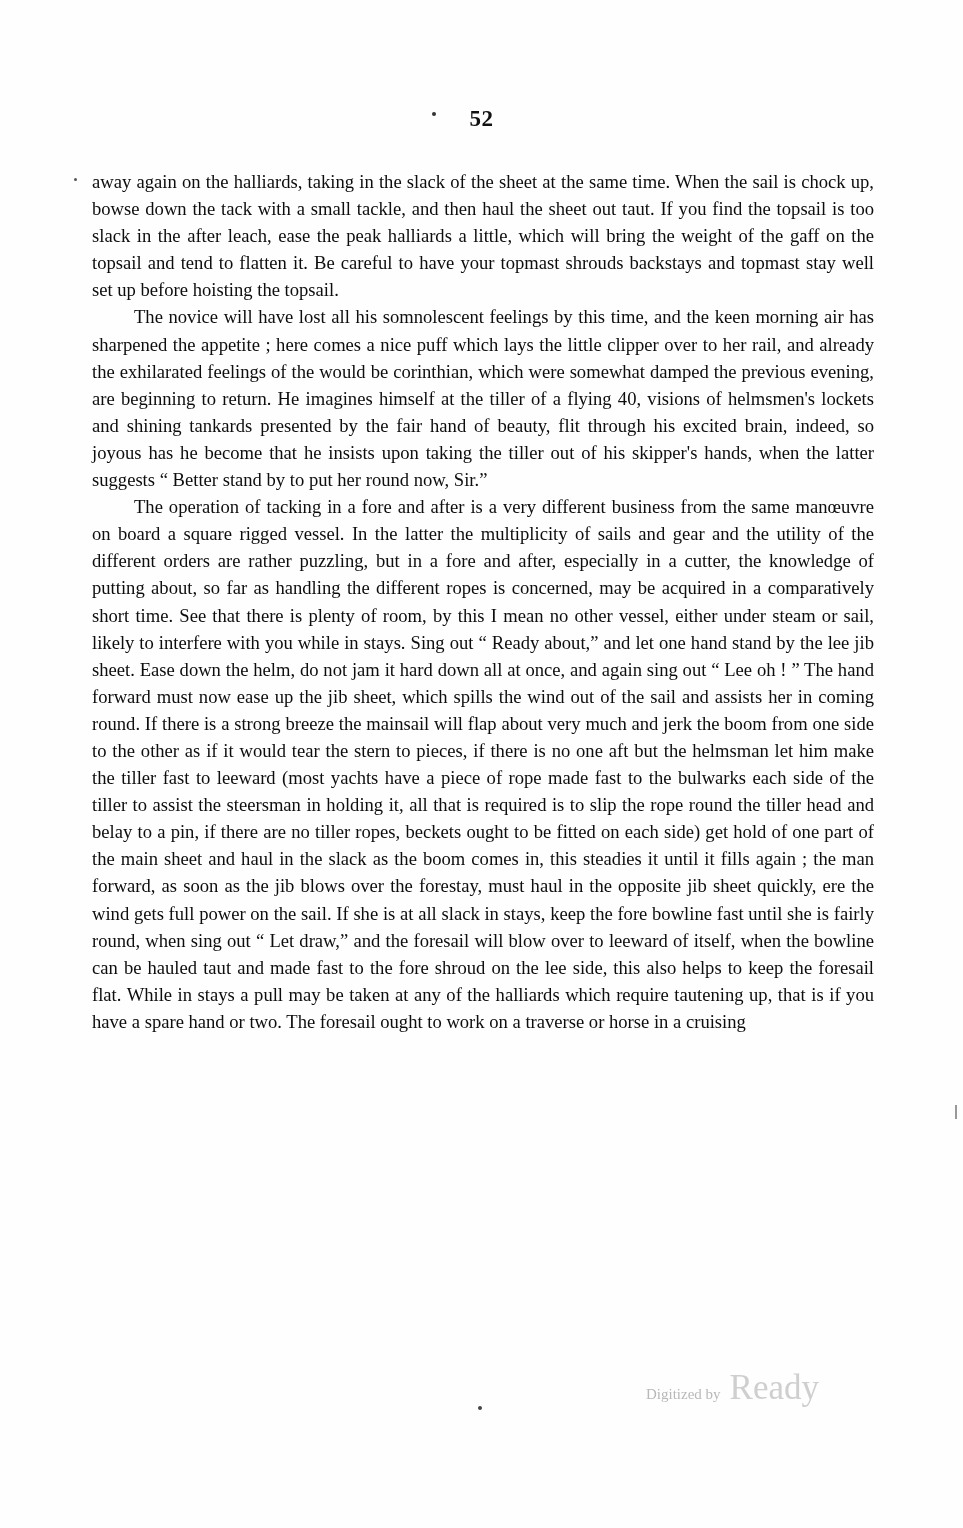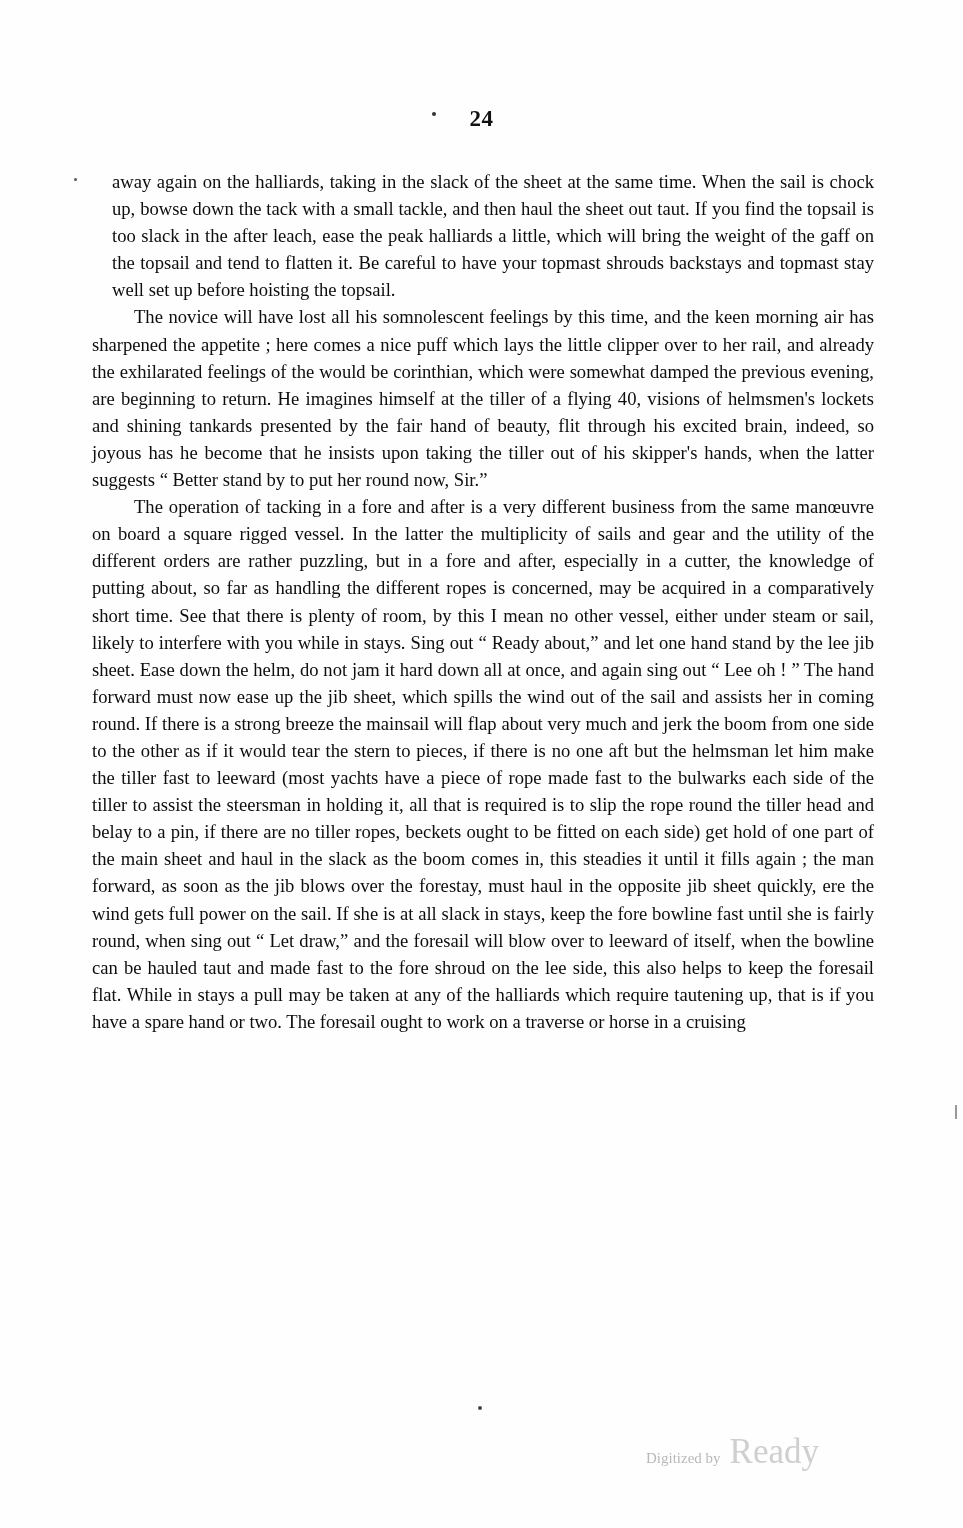--- a/index.html
+++ b/index.html
@@ -53,21 +53,20 @@
     text-justify: inter-word;
     font-family: "Liberation Serif", serif;
     color: #0d0d0d;
   }
   .body-text p {
     margin: 0;
     text-indent: 42px;
   }
   .body-text p.first {
     text-indent: 0;
-    margin-left: 20px;
   }
   .bottom-dot {
     position: absolute;
     top: 1406px;
     left: 478px;
     width: 4px;
     height: 4px;
     background: #444;
     border-radius: 50%;
   }
@@ -84,21 +83,21 @@
     position: absolute;
     left: 955px;
     top: 1105px;
     width: 2px;
     height: 14px;
     background: #999;
   }
   .watermark {
     position: absolute;
     left: 646px;
-    top: 1432px;
+    top: 1368px;
     width: 260px;
     height: 44px;
     display: flex;
     align-items: baseline;
     gap: 9px;
   }
   .watermark .digitized {
     font-size: 15px;
     color: #b8b8b8;
     font-family: "Liberation Serif", serif;
@@ -110,21 +109,21 @@
     letter-spacing: 0px;
   }
 </style>
 </head>
 <body>
 
 <div class="page">
 
   <div class="top-dot"></div>
 
-  <div class="page-number">24</div>
+  <div class="page-number">52</div>
 
   <div class="edge-mark"></div>
   <div class="edge-mark2"></div>
 
   <div class="body-text">
     <p class="first">away again on the halliards, taking in the slack of the sheet at the same time.   When the sail is chock up, bowse down the tack with a small tackle, and then haul the sheet out taut.   If you find the topsail is too slack in the after leach, ease the peak halliards a little, which will bring the weight of the gaff on the topsail and tend to flatten it. Be careful to have your topmast shrouds backstays and topmast stay well set up before hoisting the topsail.</p>
     <p>The novice will have lost all his somnolescent feelings by this time, and the keen morning air has sharpened the appetite ; here comes a nice puff which lays the little clipper over to her rail, and already the exhilarated feelings of the would be corinthian, which were somewhat damped the previous evening, are beginning to return.   He imagines himself at the tiller of a flying 40, visions of helmsmen's lockets and shining tankards presented by the fair hand of beauty, flit through his excited brain, indeed, so joyous has he become that he insists upon taking the tiller out of his skipper's hands, when the latter suggests “ Better stand by to put her round now, Sir.”</p>
     <p>The operation of tacking in a fore and after is a very different business from the same manœuvre on board a square rigged vessel. In the latter the multiplicity of sails and gear and the utility of the different orders are rather puzzling, but in a fore and after, especially in a cutter, the knowledge of putting about, so far as handling the different ropes is concerned, may be acquired in a comparatively short time.   See that there is plenty of room, by this I mean no other vessel, either under steam or sail, likely to interfere with you while in stays. Sing out “ Ready about,” and let one hand stand by the lee jib sheet. Ease down the helm, do not jam it hard down all at once, and again sing out “ Lee oh ! ”   The hand forward must now ease up the jib sheet, which spills the wind out of the sail and assists her in coming round.   If there is a strong breeze the mainsail will flap about very much and jerk the boom from one side to the other as if it would tear the stern to pieces, if there is no one aft but the helmsman let him make the tiller fast to leeward (most yachts have a piece of rope made fast to the bulwarks each side of the tiller to assist the steersman in holding it, all that is required is to slip the rope round the tiller head and belay to a pin, if there are no tiller ropes, beckets ought to be fitted on each side) get hold of one part of the main sheet and haul in the slack as the boom comes in, this steadies it until it fills again ; the man forward, as soon as the jib blows over the forestay, must haul in the opposite jib sheet quickly, ere the wind gets full power on the sail. If she is at all slack in stays, keep the fore bowline fast until she is fairly round, when sing out “ Let draw,” and the foresail will blow over to leeward of itself, when the bowline can be hauled taut and made fast to the fore shroud on the lee side, this also helps to keep the foresail flat.   While in stays a pull may be taken at any of the halliards which require tautening up, that is if you have a spare hand or two.   The foresail ought to work on a traverse or horse in a cruising</p>
   </div>
 

